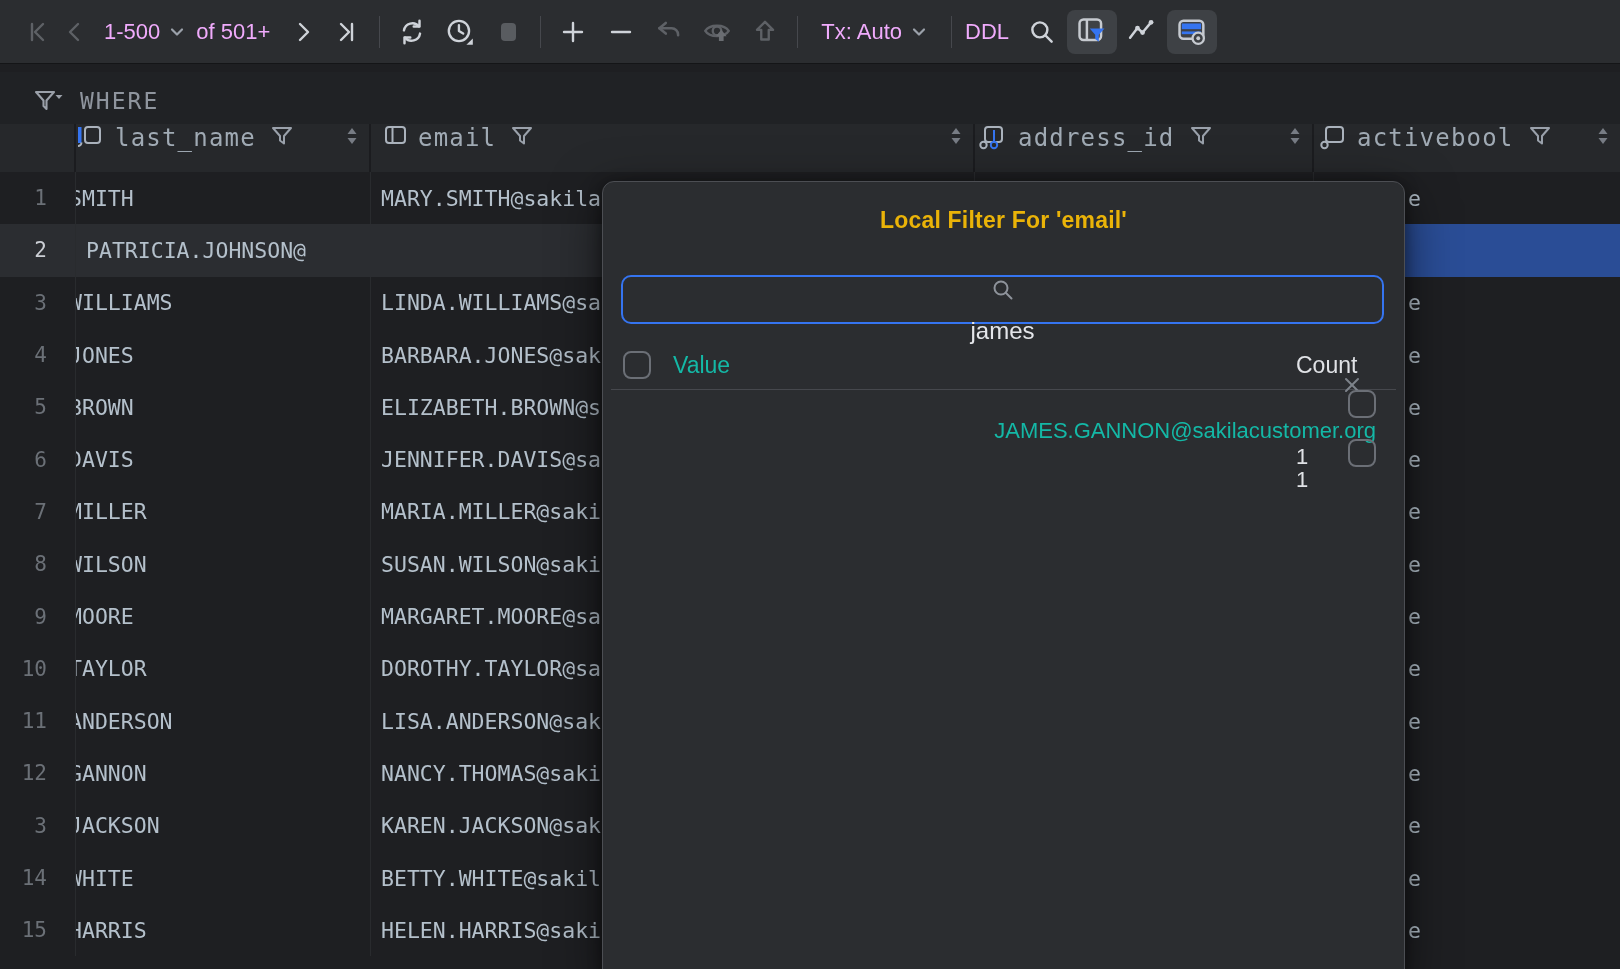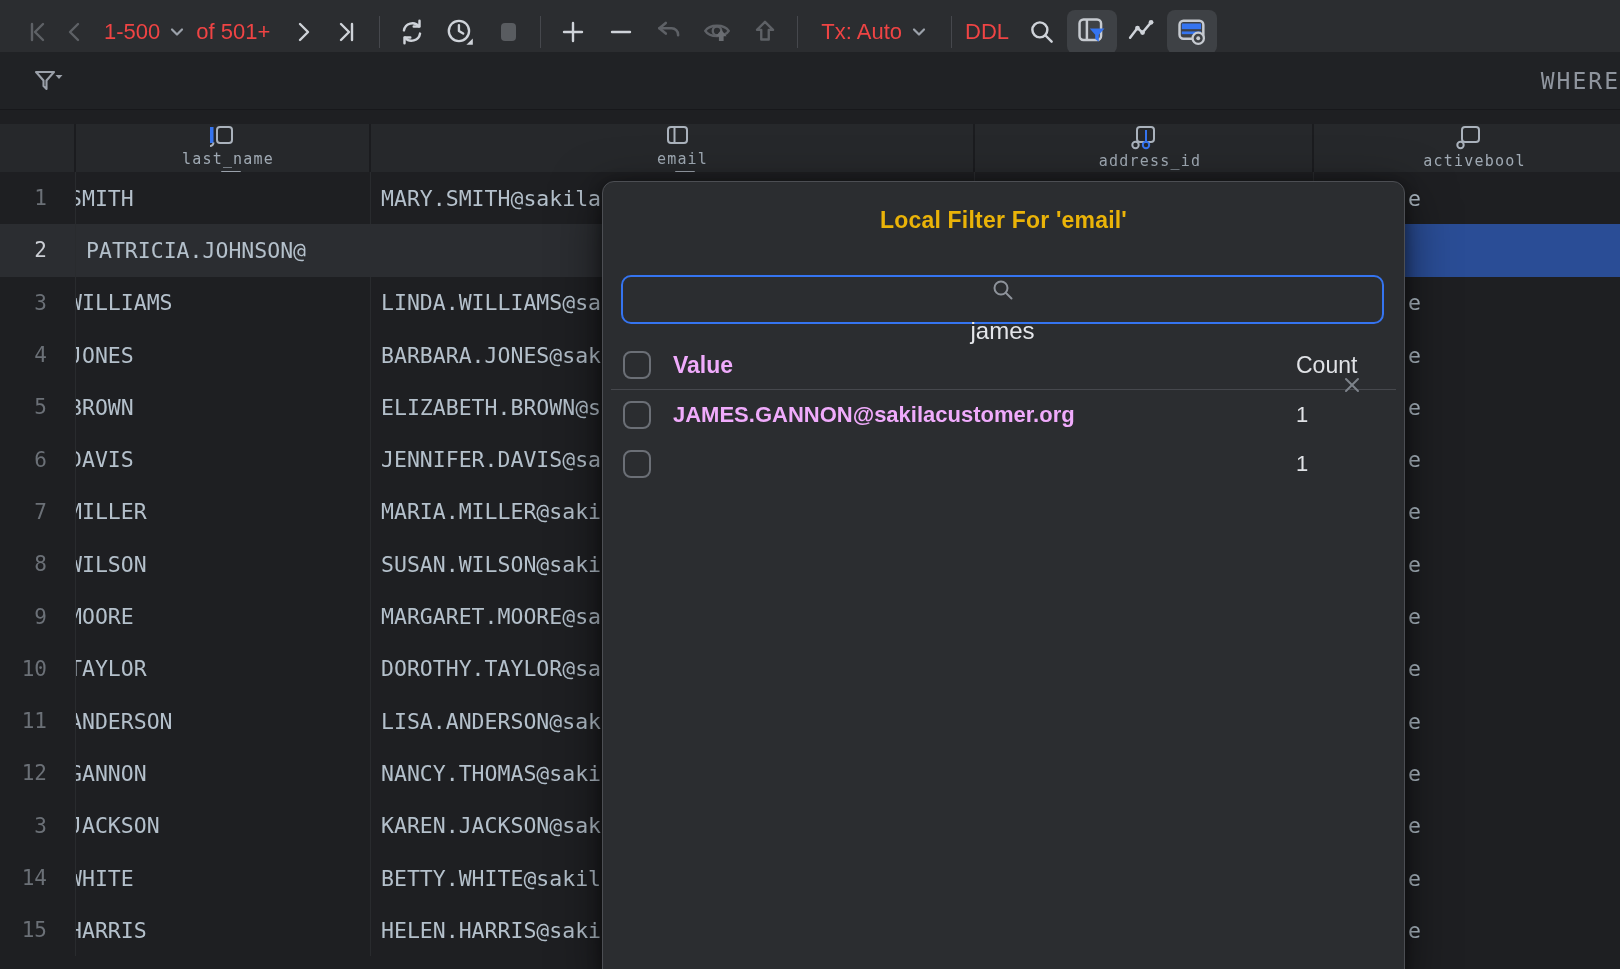--- a/index.html
+++ b/index.html
@@ -5,34 +5,34 @@
   html,body{margin:0;padding:0;background:#1e1f22;}
   .app{position:relative;width:1620px;height:969px;background:#1e1f22;overflow:hidden;
        font-family:"Liberation Sans",sans-serif;color:#dfe1e5;-webkit-font-smoothing:antialiased;}
 
   
   .toolbar{position:absolute;left:0;top:0;width:100%;height:64px;background:#2b2d30;
            border-bottom:1px solid #141517;display:flex;align-items:center;padding-left:18px;box-sizing:border-box;}
   .tbtn{width:38px;height:38px;display:flex;align-items:center;justify-content:center;flex:none;border-radius:8px;}
   .tbtn.active{background:#3e4145;width:50px;height:44px;}
   .tsep{width:1px;height:32px;background:#46484d;margin:0 13px;flex:none;}
-  .tlabel{font-size:22px;color:#ef4444;white-space:nowrap;flex:none;}
+  .tlabel{font-size:22px;color:#f0abfc;white-space:nowrap;flex:none;}
   .pager{display:flex;align-items:center;gap:8px;margin:0 10px;flex:none;}
   .gap6{margin-left:6px;} .gap14{margin-left:14px;} .gap10{margin-left:10px;}
 
   
-  .wherebar{position:absolute;left:0;top:52px;width:100%;height:58px;background:#202225;
-            border-bottom:1px solid #17181b;display:flex;align-items:center;padding-left:32px;box-sizing:border-box;gap:16px;justify-content:space-between;}
+  .wherebar{position:absolute;left:0;top:72px;width:100%;height:58px;background:#202225;
+            border-bottom:1px solid #17181b;display:flex;align-items:center;padding-left:32px;box-sizing:border-box;gap:16px;}
   .wheretext{font-family:"DejaVu Sans Mono",monospace;font-size:23px;letter-spacing:2px;color:#8f959e;}
 
   
   .ghead{position:absolute;left:0;top:124px;width:100%;height:48px;background:#26282b;}
-  .hcell{position:absolute;top:0;height:48px;display:flex;align-items:center;box-sizing:border-box;
-         border-right:2px solid #1b1c1f;font-family:"DejaVu Sans Mono",monospace;font-size:15px;
-         letter-spacing:1.2px;color:#a0aab4;overflow:hidden;flex-direction:column;}
+  .hcell{position:absolute;top:0;height:48px;display:flex;box-sizing:border-box;
+         border-right:2px solid #1b1c1f;font-family:"DejaVu Sans Mono",monospace;font-size:24px;
+         letter-spacing:1.2px;color:#a0aab4;overflow:hidden;}
   .hname{margin-left:9px;white-space:nowrap;}
   .hfunnel{margin-left:14px;flex:none;display:flex;}
   .hsort{margin-left:auto;margin-right:10px;flex:none;display:flex;}
 
   .gbody{position:absolute;left:0;top:172px;width:100%;bottom:0;overflow:hidden;}
   .trow{display:flex;height:52.3px;align-items:center;font-family:"DejaVu Sans Mono",monospace;
         font-size:21.5px;color:#b4c0cb;}
   .c{height:100%;display:flex;align-items:center;box-sizing:border-box;overflow:hidden;}
   .c-gut{width:76px;justify-content:flex-end;padding-right:28px;color:#6b7077;font-size:21px;
          border-right:1px solid #292b2e;flex:none;}
@@ -50,24 +50,24 @@
          border:1px solid #4c4e53;border-radius:12px;box-sizing:border-box;z-index:10;
          box-shadow:0 14px 50px rgba(0,0,0,.55),0 2px 14px rgba(0,0,0,.4);}
   .ptitle{margin-top:25px;text-align:center;font-size:23px;font-weight:bold;color:#eab308;letter-spacing:.2px;}
   .searchbox{margin:41px 20px 0 18px;height:49px;border:2px solid #3574f0;border-radius:10px;
              display:flex;align-items:center;padding:0 18px;box-sizing:border-box;gap:14px;background:#2b2d30;flex-direction:column;}
   .searchtext{font-size:24px;color:#e4e6ea;}
   .caret{width:2px;height:30px;background:#d8dbdf;margin-left:1px;}
   .clearx{margin-left:auto;display:flex;}
   .lhead{margin-top:17px;height:48px;display:flex;align-items:center;padding:0 28px 0 20px;}
   .cb{width:28px;height:28px;border:2px solid #6b6f76;border-radius:8px;box-sizing:border-box;flex:none;}
-  .lvalue{margin-left:22px;font-size:23px;color:#f0abfc;white-space:nowrap;font-weight:bold;}
+  .lvalue{margin-left:22px;font-size:23px;color:#14b8a6;white-space:nowrap;}
   .lcount{margin-left:auto;width:80px;font-size:23px;color:#e0e2e6;text-align:left;flex:none;}
   .ldivider{height:1px;background:#46484d;margin:0 8px;}
-  .fitem{height:49px;display:flex;align-items:center;padding:0 28px 0 20px;}
+  .fitem{height:49px;display:flex;align-items:flex-end;padding:0 28px 0 20px;flex-direction:column;}
   .fitem .lvalue{font-size:22px;}
   .fitem .lcount{font-size:22px;}
 
   svg{display:block;}
 </style>
 </head>
 <body>
 
 <div class="app">
 

